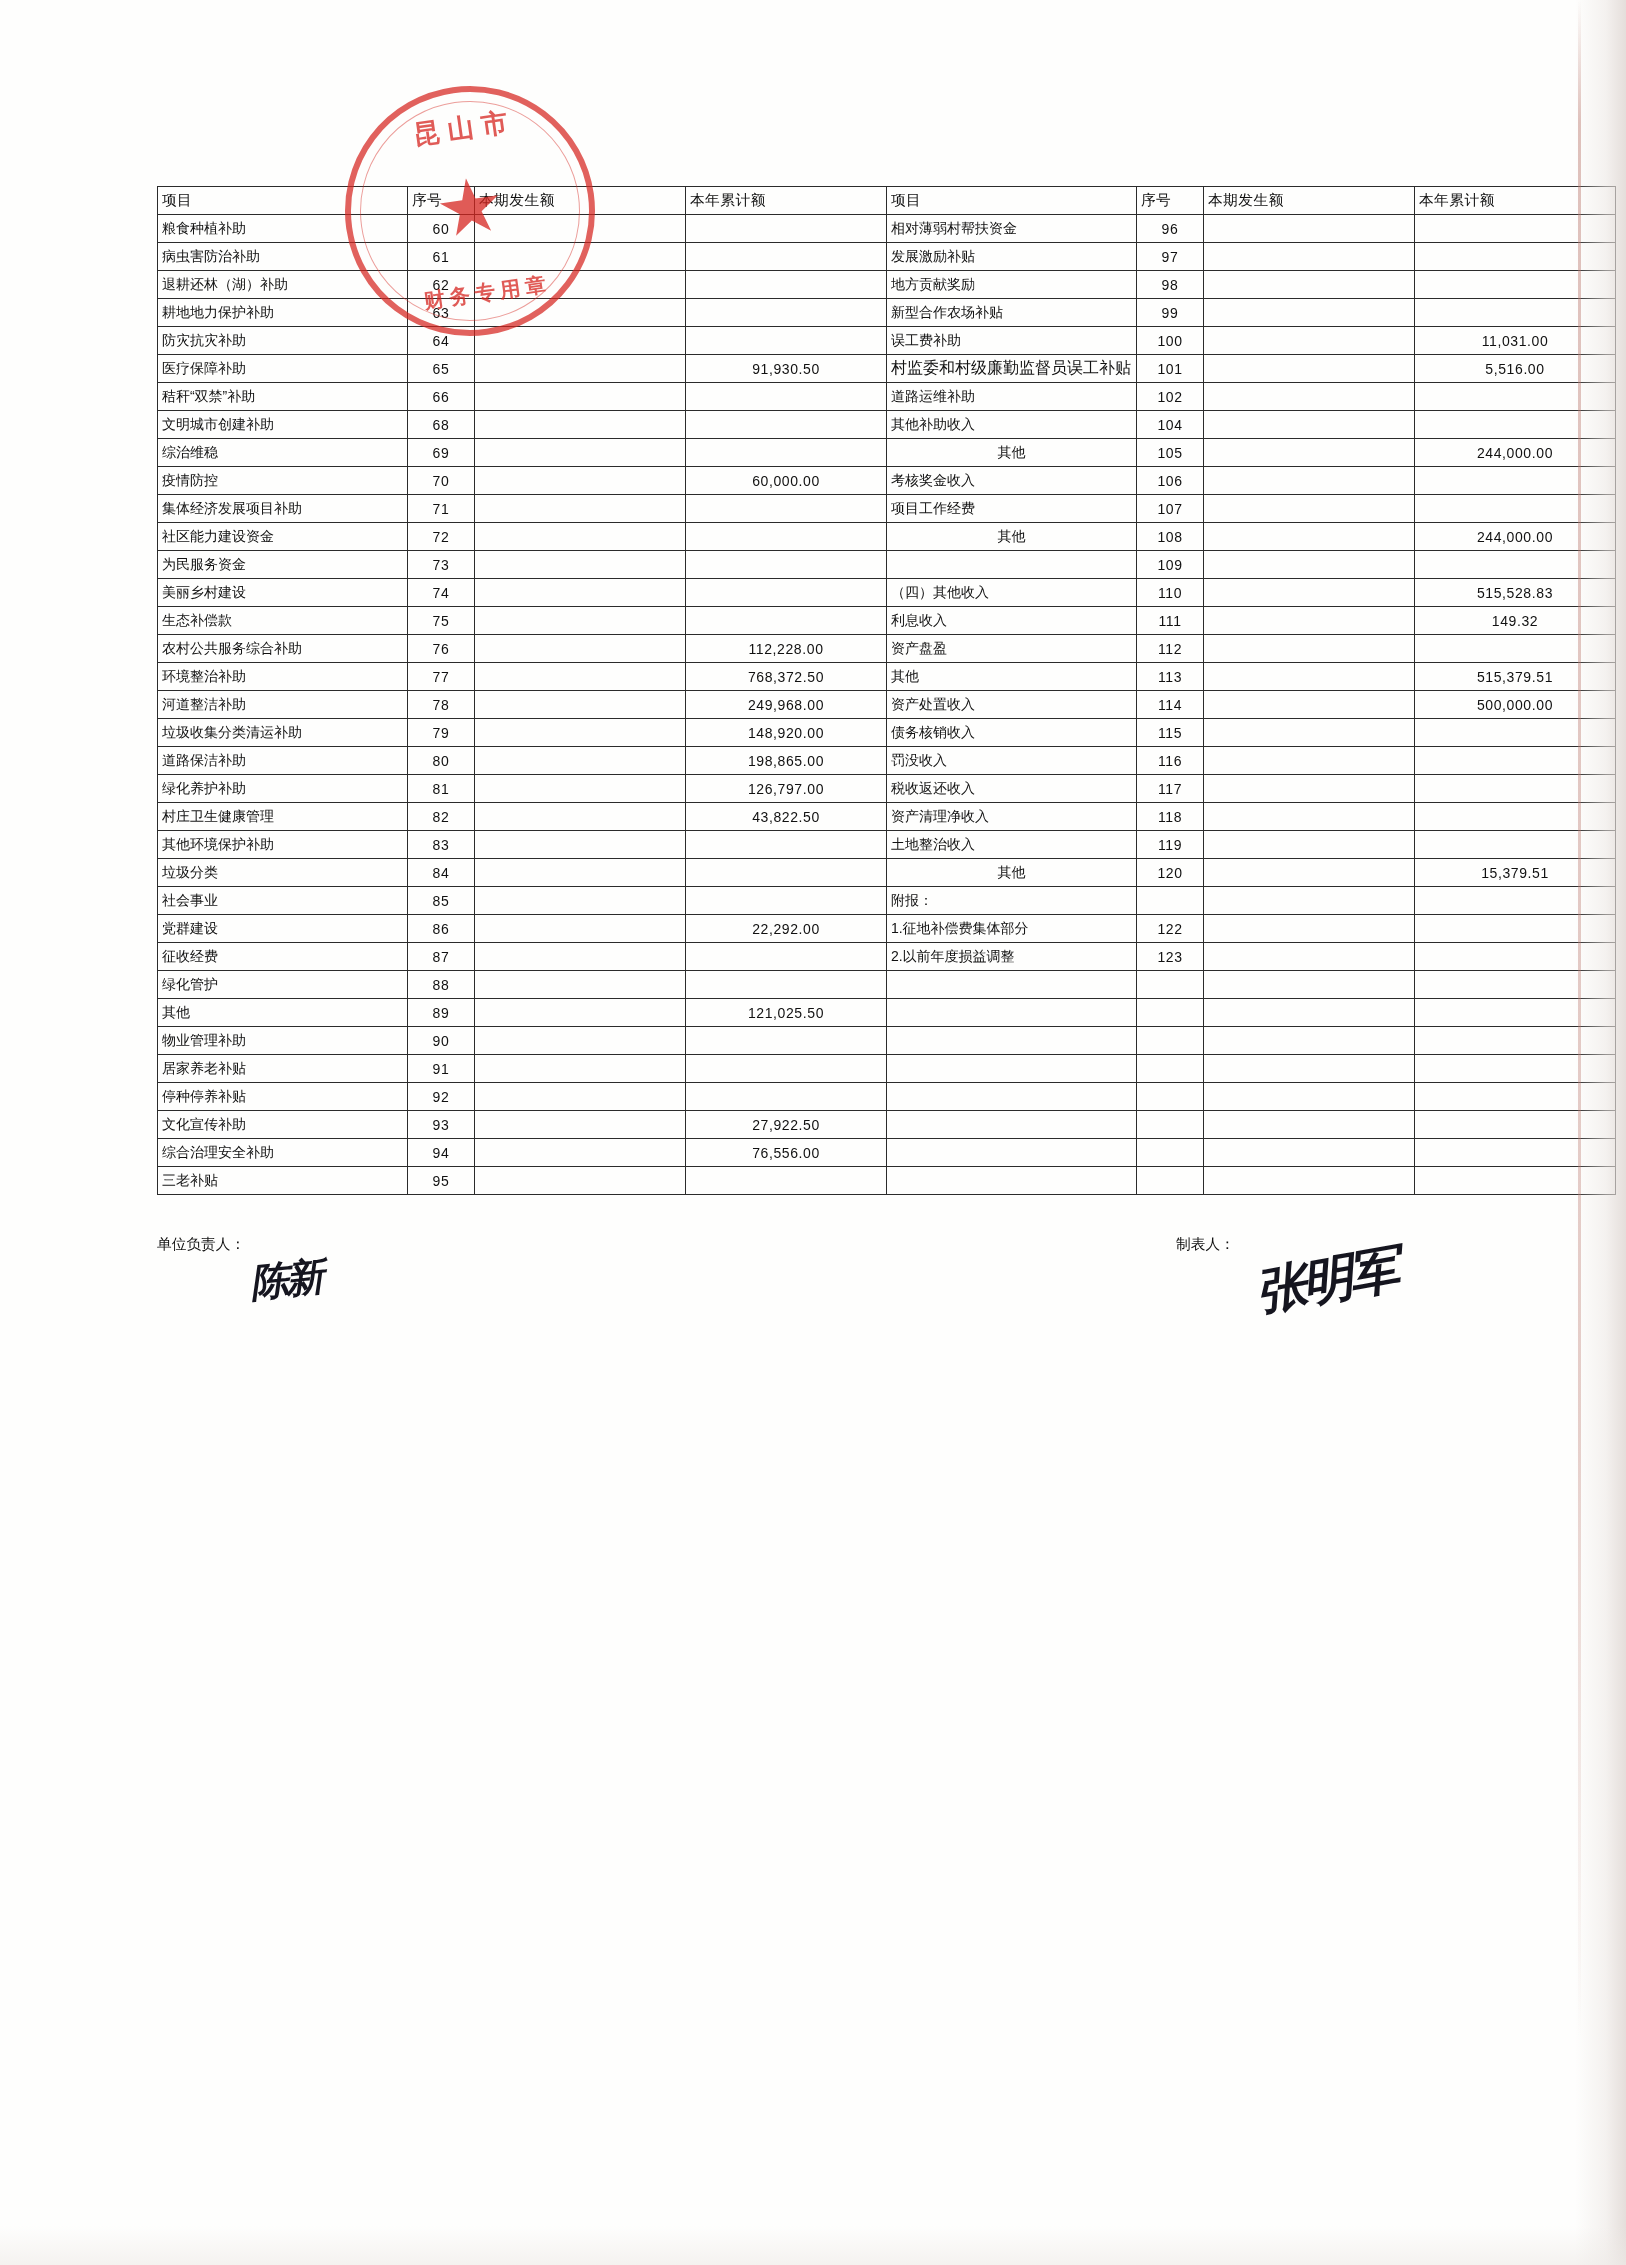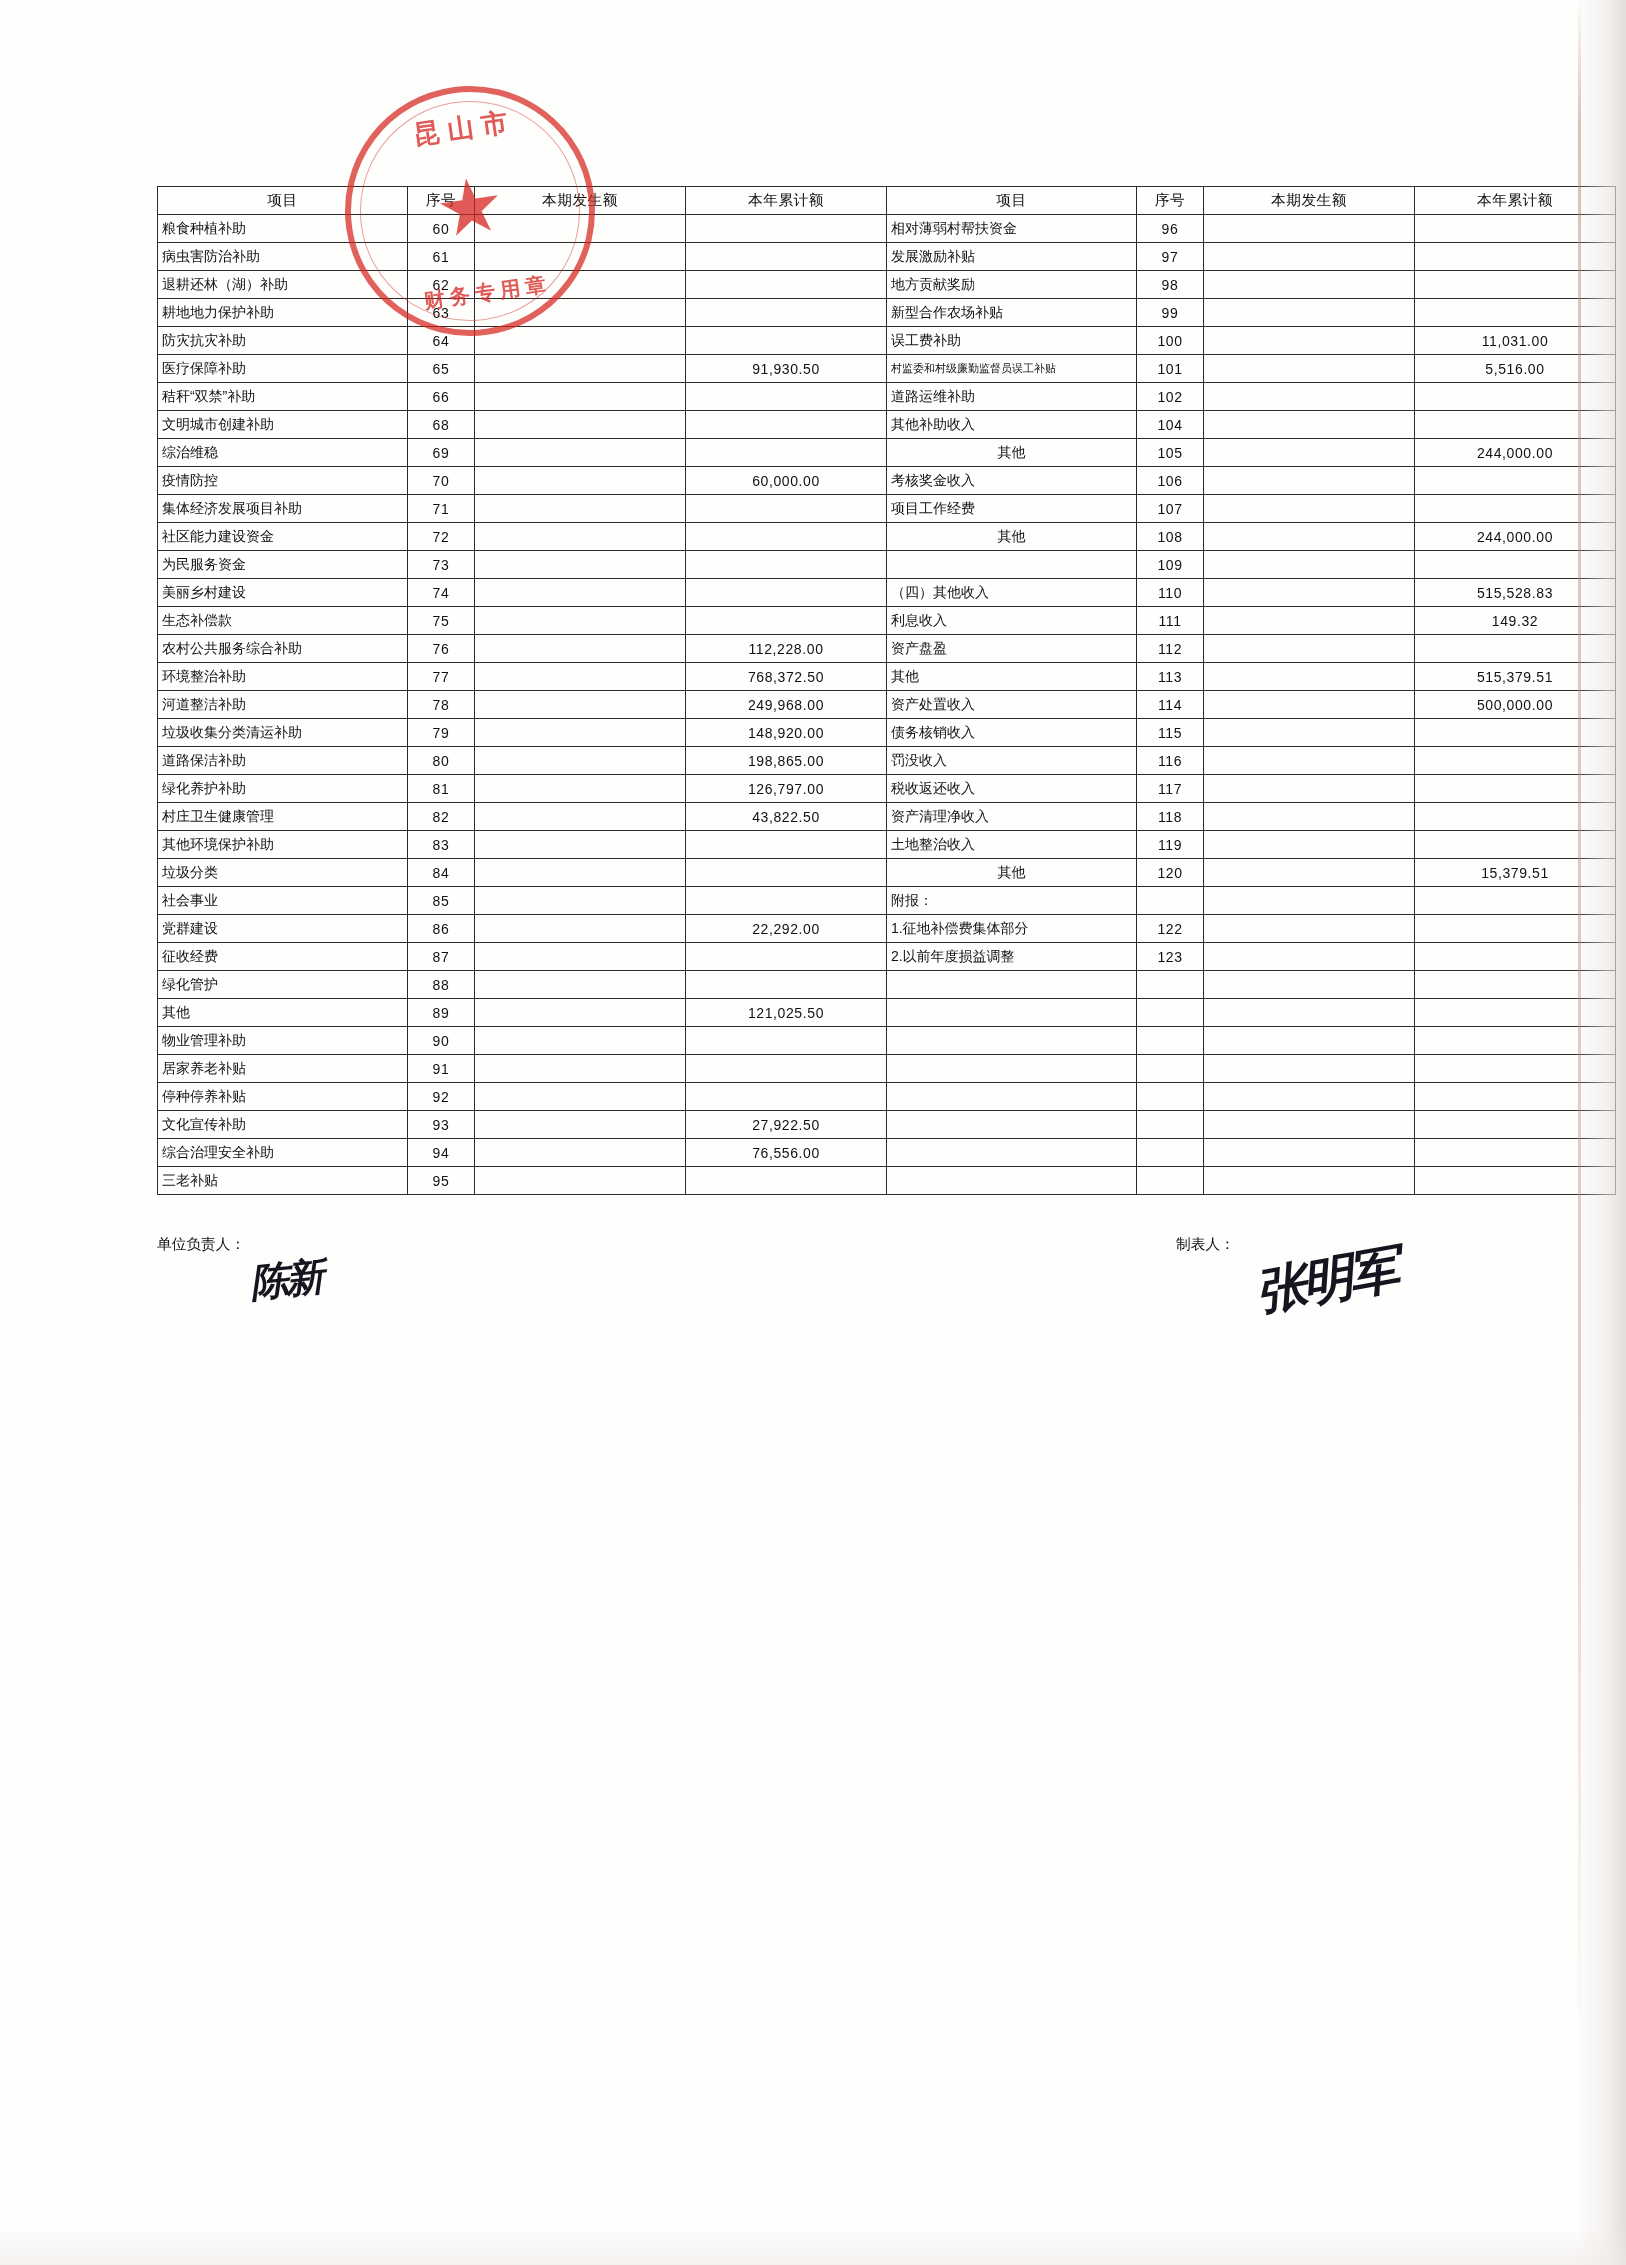--- a/index.html
+++ b/index.html
@@ -62,26 +62,26 @@
     padding: 0 3.9px;
     font-weight: normal;
     white-space: nowrap;
     overflow: hidden;
   }
   .c-item { width: 250px; }
   .c-no   { width: 67px;  text-align: center; }
   .c-cur  { width: 211px; text-align: center; }
   .c-acc  { width: 201px; text-align: center; }
 
-  .hdr td { text-align: center; font-size: 14.7px; letter-spacing: 0.5px; }
+  .hdr td { text-align: left; font-size: 14.7px; letter-spacing: 0.5px; }
 
   .lbl-l1 { padding-left: 33px; margin-left: 37px; }
   .lbl-l0 { padding-left: 9.8px; }
   .lbl-ctr { text-align: center; }
-  .small { font-size: 11px; }
+  .small { font-size: 16px; }
   .num { text-align: center; letter-spacing: 0.6px; font-size: 14px; }
 
   .footer {
     position: absolute;
     left: 157px;
     top: 1235px;
     width: 1284px;
     height: 108px;
     font-size: 14.7px;
     color: #111;

